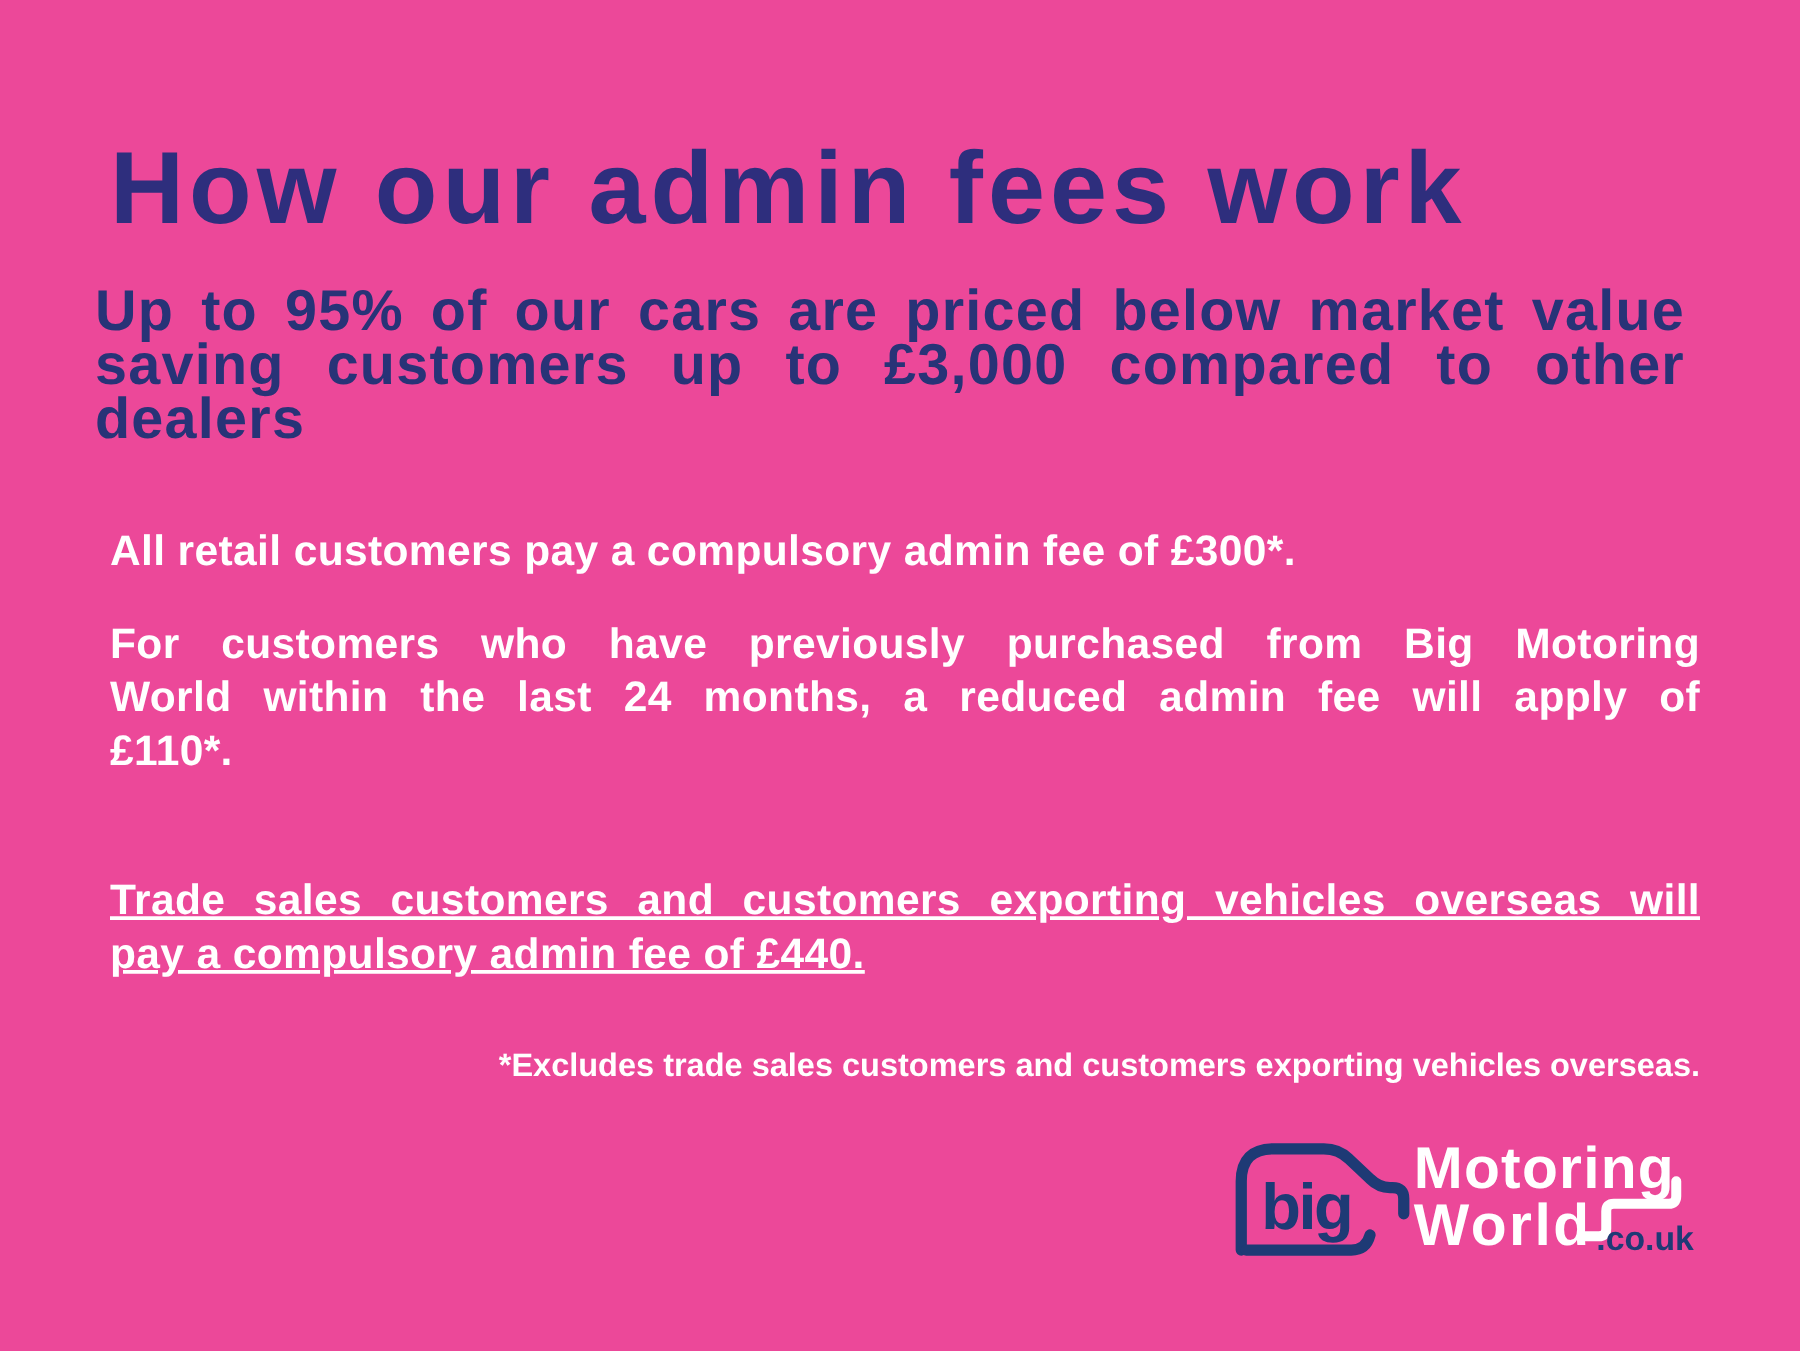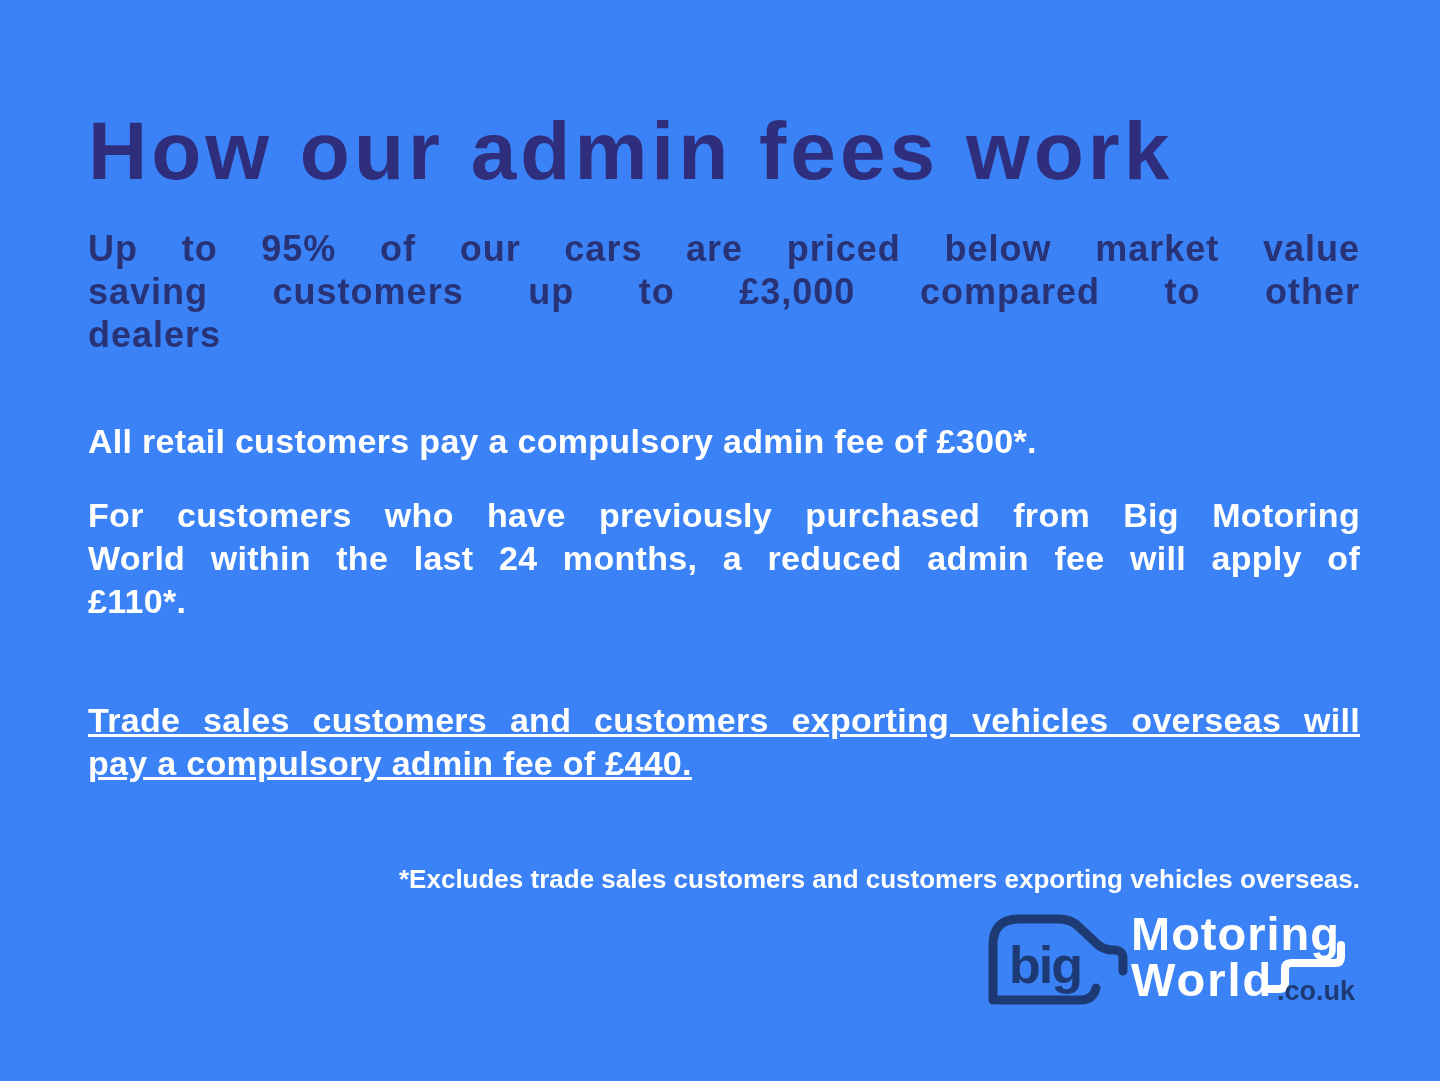--- a/index.html
+++ b/index.html
@@ -1,41 +1,41 @@
 <!DOCTYPE html>
 <html><head>
 <meta charset="utf-8">
 <style>
   html, body { margin: 0; padding: 0; }
   .canvas {
     position: relative;
     width: 1440px;
     height: 1081px;
-    background: #3b82f6;
+    background: #ec4899;
     overflow: hidden;
     font-family: "Liberation Sans", sans-serif;
   }
   .title {
     position: absolute;
     left: 88px;
     top: 110px;
     margin: 0;
     font-size: 82px;
     line-height: 1;
     font-weight: 700;
     letter-spacing: 4px;
     color: #2e2e7d;
     white-space: nowrap;
   }
   .subtitle {
     position: absolute;
-    left: 88px;
+    left: 76px;
     top: 227px;
     width: 1272px;
-    font-size: 36px;
+    font-size: 46px;
     line-height: 43px;
     font-weight: 700;
     letter-spacing: 1px;
     color: #283377;
   }
   .para {
     position: absolute;
     left: 88px;
     width: 1272px;
     font-size: 34px;
@@ -44,21 +44,21 @@
     letter-spacing: 0.3px;
     color: #ffffff;
   }
   .para-1 { top: 404px; margin-top: 16px; }
   .para-2 { top: 494px; }
   .para-3 { top: 699px; text-decoration: underline; }
   .just { text-align: justify; text-align-last: justify; }
   .footnote {
     position: absolute;
     left: 88px;
-    top: 864px;
+    top: 837px;
     width: 1272px;
     text-align: right;
     font-size: 26px;
     line-height: 30px;
     font-weight: 700;
     color: #ffffff;
   }
   .logo {
     position: absolute;
     left: 983px;

